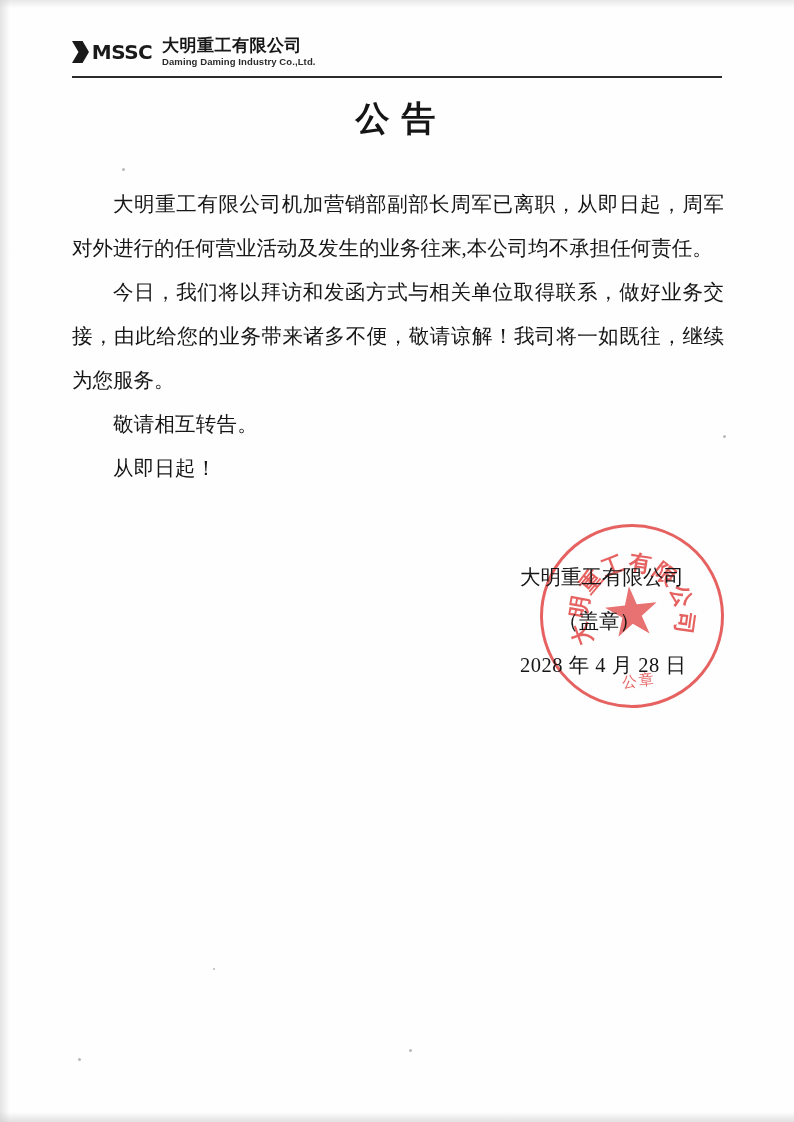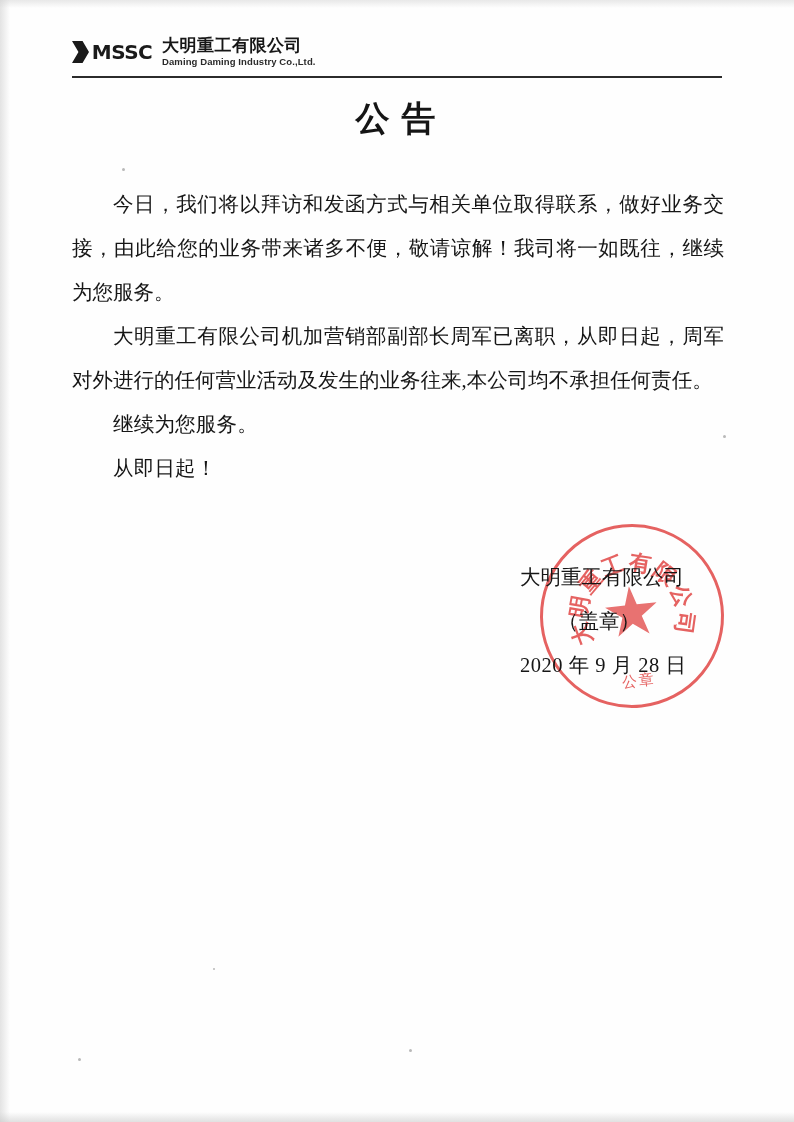--- a/index.html
+++ b/index.html
@@ -240,23 +240,23 @@
     <div class="logo-text">
       <div class="logo-cn">大明重工有限公司</div>
       <div class="logo-en">Daming Daming Industry Co.,Ltd.</div>
     </div>
   </div>
   <div class="header-rule"></div>
 
   <div class="doc-title">公告</div>
 
   <div class="body-copy">
+    <p>大明重工有限公司机加营销部副部长周军已离职，从即日起，周军对外进行的任何营业活动及发生的业务往来,本公司均不承担任何责任。</p>
     <p>今日，我们将以拜访和发函方式与相关单位取得联系，做好业务交接，由此给您的业务带来诸多不便，敬请谅解！我司将一如既往，继续为您服务。</p>
-    <p>大明重工有限公司机加营销部副部长周军已离职，从即日起，周军对外进行的任何营业活动及发生的业务往来,本公司均不承担任何责任。</p>
-    <p class="tight">继续为您服务。</p>
+    <p class="tight">敬请相互转告。</p>
     <p class="tight">从即日起！</p>
   </div>
 
   <div class="seal">
     <div class="seal-inner">
       <div class="seal-star"></div>
       <div class="seal-ring-text">
         <span style="transform: rotate(-104deg)">大</span>
         <span style="transform: rotate(-74deg)">明</span>
         <span style="transform: rotate(-44deg)">重</span>
@@ -266,21 +266,21 @@
         <span style="transform: rotate(74deg)">公</span>
         <span style="transform: rotate(104deg)">司</span>
       </div>
       <div class="seal-bottom-text">公章</div>
     </div>
   </div>
 
   <div class="signature">
     <div>大明重工有限公司</div>
     <div class="seal-note">（盖章）</div>
-    <div class="date-line">2020 年 9 月 28 日</div>
+    <div class="date-line">2028 年 4 月 28 日</div>
   </div>
 
   <div class="speck" style="left:122px; top:168px; width:3px; height:3px;"></div>
   <div class="speck" style="left:723px; top:435px; width:3px; height:3px;"></div>
   <div class="speck" style="left:78px; top:1058px; width:3px; height:3px;"></div>
   <div class="speck" style="left:409px; top:1049px; width:3px; height:3px;"></div>
   <div class="speck" style="left:213px; top:968px; width:2px; height:2px;"></div>
 
 </div>
 

